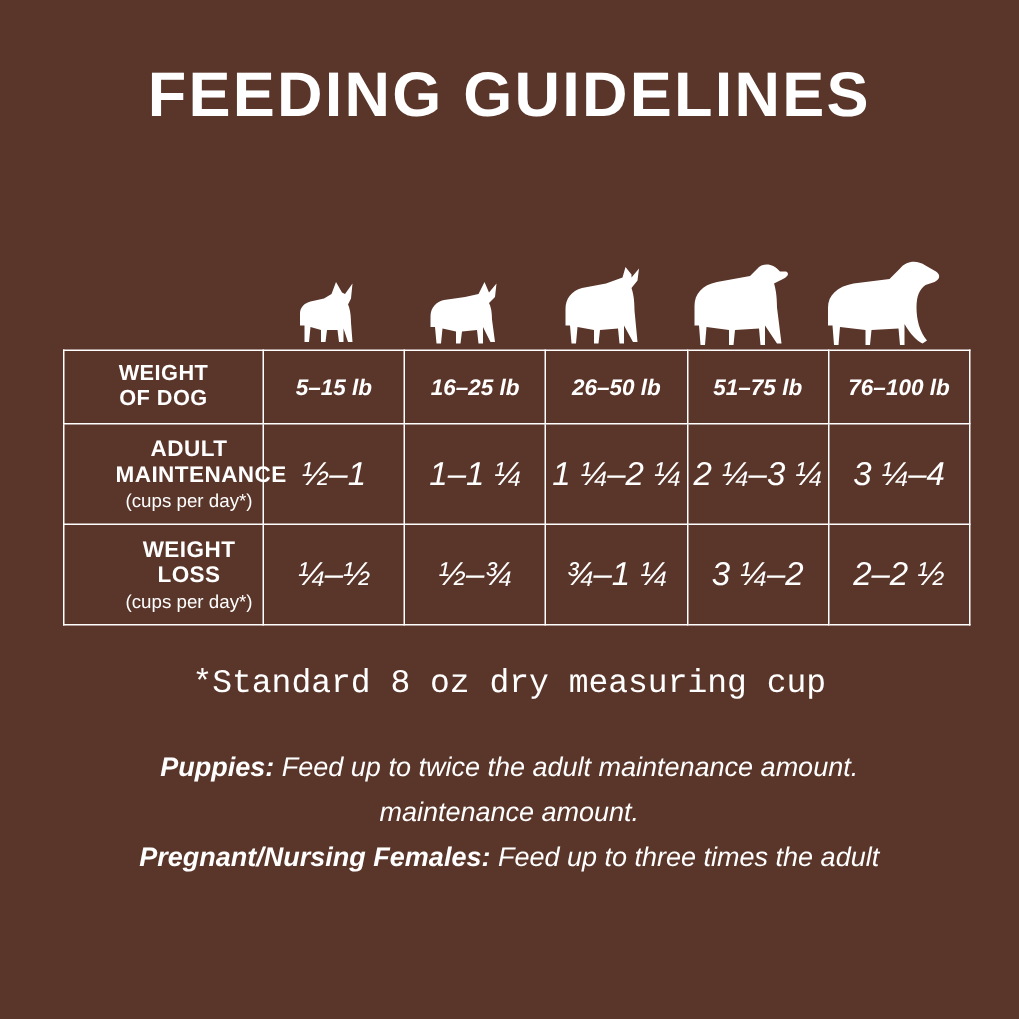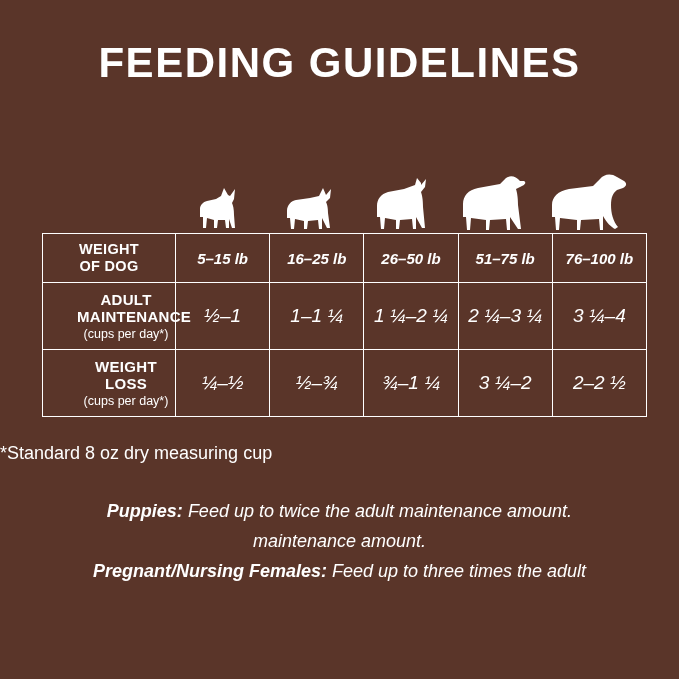--- a/index.html
+++ b/index.html
@@ -72,42 +72,44 @@
     font-size: 15px;
     font-weight: bold;
   }
   thead th.hdr-label {
     font-size: 14.5px;
     line-height: 1.15;
     letter-spacing: 0.3px;
   }
   tbody td {
     height: 66px;
-    font-size: 19px;
+    font-size: 22px;
   }
   tbody td.rowlabel {
     font-size: 15px;
     font-weight: bold;
     line-height: 1.15;
     letter-spacing: 0.3px;
     padding-left: 34px;
   }
   tbody td.rowlabel .sub {
     display: block;
     font-size: 12.5px;
     font-weight: normal;
     letter-spacing: 0;
     margin-top: 2px;
   }
   .note {
     position: absolute;
     left: 0;
     right: 0;
     top: 443px;
-    font-size: 18px;
+    text-align: center;
+    font-size: 22px;
+    font-family: Liberation Mono, monospace;
   }
   .bottom {
     position: absolute;
     left: 60px;
     right: 60px;
     top: 498px;
     text-align: center;
     font-size: 18px;
     line-height: 1.55;
   }

